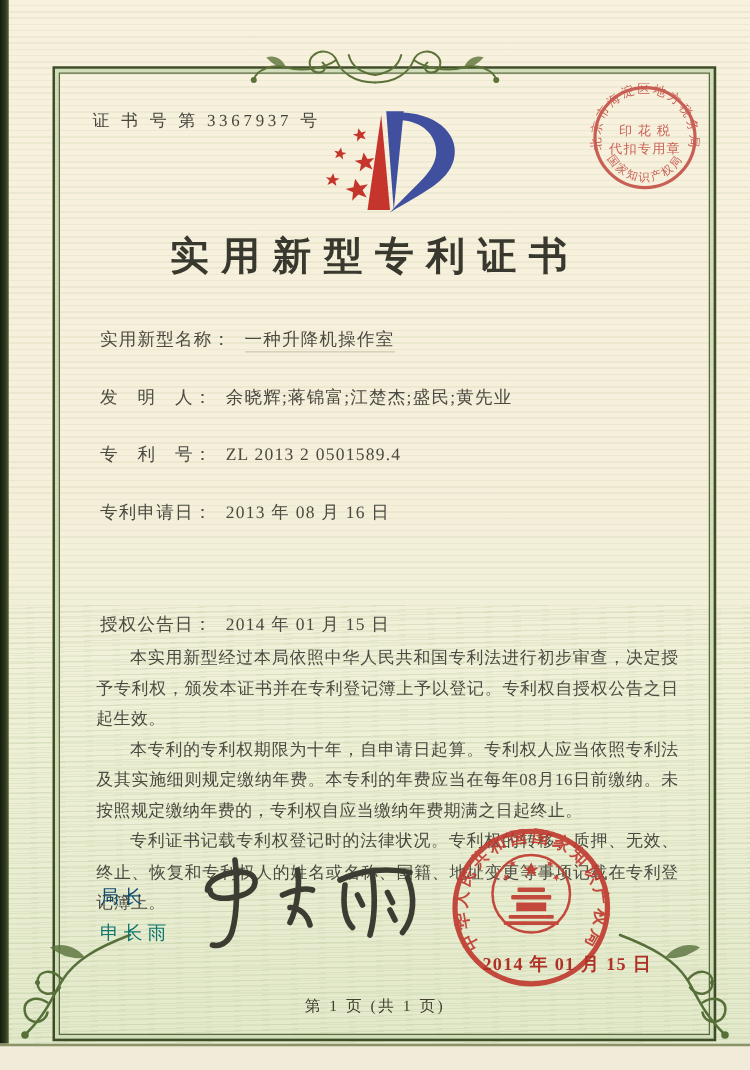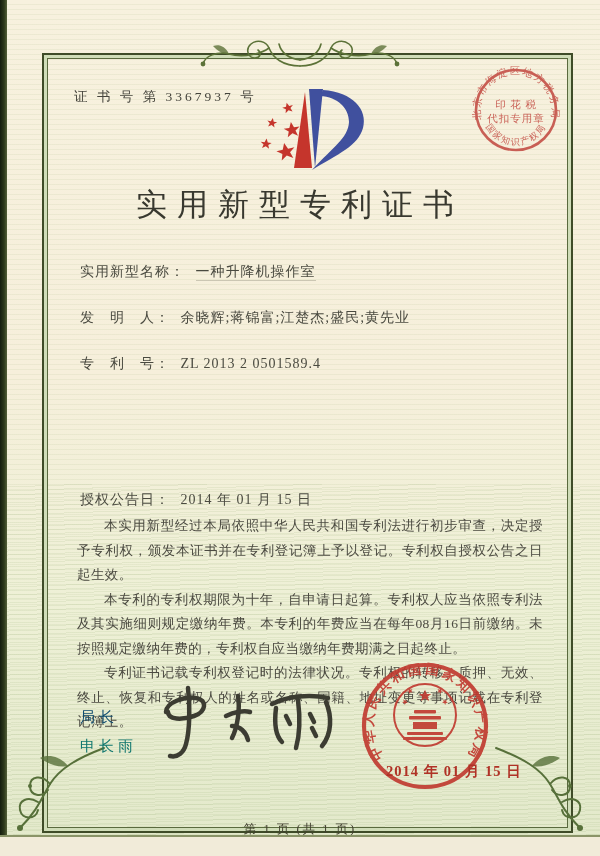--- a/index.html
+++ b/index.html
@@ -19,34 +19,34 @@
   .page-texture2{position:absolute;left:0;top:58%;width:100%;height:42%;pointer-events:none;
      background:repeating-linear-gradient(-2deg,rgba(130,160,96,0.12) 0 1px,rgba(0,0,0,0) 1px 4px);}
 
   
   .frame{position:absolute;left:42px;top:53px;width:527px;height:776px;
      border:2px solid #3f4c28;
      box-shadow:inset 0 0 0 3px #d0ddb8, inset 0 0 0 4px #5a6a3e;}
 
   .abs{position:absolute;}
   .cert-no{left:74px;top:88px;font-size:13.5px;letter-spacing:3px;color:#45443c;}
-  .title{left:0;right:0;top:184px;text-align:center;font-size:31px;font-weight:normal;
+  .title{left:0;right:0;top:184px;text-align:center;font-size:31px;font-weight:bold;
      letter-spacing:10px;color:#38382f;}
   .field{left:80px;font-size:14px;color:#4a4a40;letter-spacing:1px;white-space:nowrap;}
   .field .fval{margin-left:6px;}
   .fval-underline{border-bottom:1px solid rgba(95,95,75,0.28);padding-bottom:1px;}
   .paras{left:77px;top:514px;width:466px;font-size:13.5px;line-height:24.5px;
      color:#4b4a41;text-align:justify;letter-spacing:0.4px;}
   .paras p{margin:0;text-indent:2em;}
   .sig-title{left:80px;top:708px;font-size:15px;letter-spacing:4px;color:#0c4a6e;}
   .sig-name{left:80px;top:737px;font-size:15px;letter-spacing:4px;color:#0f766e;}
   .office-date{left:386px;top:762px;font-size:14.5px;font-weight:bold;color:#b03226;
      letter-spacing:1px;white-space:nowrap;z-index:6;}
   .footer{left:0;right:0;top:797px;text-align:center;font-size:12.5px;
-     letter-spacing:2px;color:#41402f;margin-top:24px;}
+     letter-spacing:2px;color:#41402f;}
 
   .seal{opacity:0.9;}
   svg{display:block;}
 </style>
 </head>
 <body>
 
 <div id="root">
 
   <div class="page">
@@ -128,20 +128,24 @@
     <span class="flabel">实用新型名称：</span>
     <span class="fval fval-underline">一种升降机操作室</span>
   </div>
   <div class="abs field" style="top:309px;">
     <span class="flabel">发　明　人：</span>
     <span class="fval">余晓辉;蒋锦富;江楚杰;盛民;黄先业</span>
   </div>
   <div class="abs field" style="top:355px;">
     <span class="flabel">专　利　号：</span>
     <span class="fval">ZL 2013 2 0501589.4</span>
+  </div>
+  <div class="abs field" style="top:401px;">
+    <span class="flabel">专利申请日：</span>
+    <span class="fval">2013 年 08 月 16 日</span>
   </div>
   <div class="abs field" style="top:491px;">
     <span class="flabel">授权公告日：</span>
     <span class="fval">2014 年 01 月 15 日</span>
   </div>
 
   <div class="abs paras">
     <p>本实用新型经过本局依照中华人民共和国专利法进行初步审查，决定授予专利权，颁发本证书并在专利登记簿上予以登记。专利权自授权公告之日起生效。</p>
     <p>本专利的专利权期限为十年，自申请日起算。专利权人应当依照专利法及其实施细则规定缴纳年费。本专利的年费应当在每年08月16日前缴纳。未按照规定缴纳年费的，专利权自应当缴纳年费期满之日起终止。</p>
     <p>专利证书记载专利权登记时的法律状况。专利权的转移、质押、无效、终止、恢复和专利权人的姓名或名称、国籍、地址变更等事项记载在专利登记簿上。</p>

